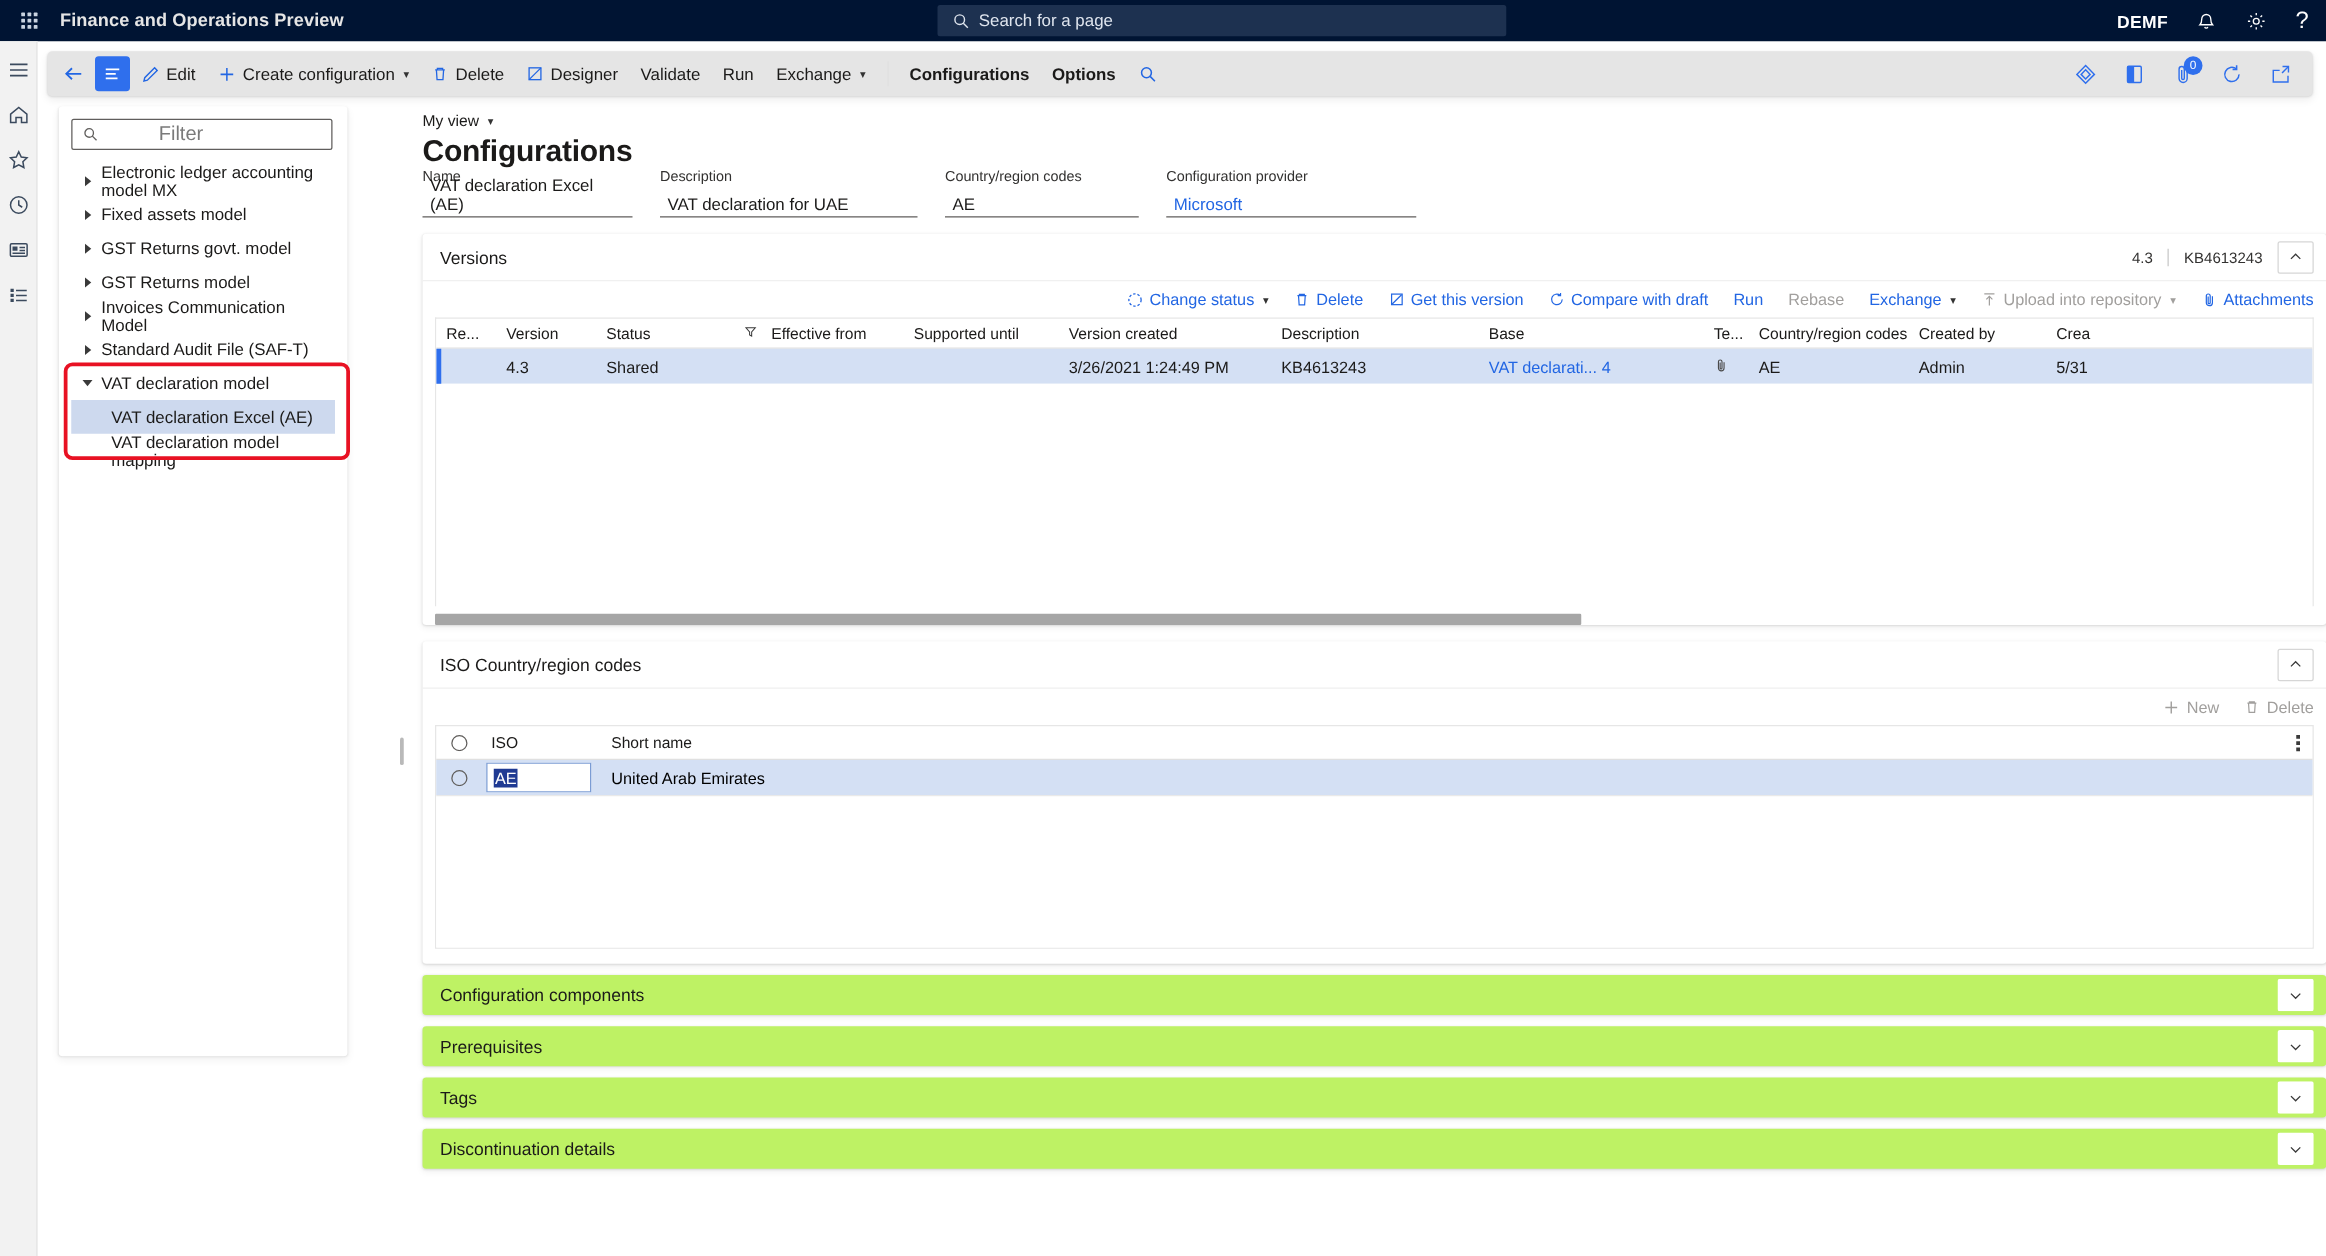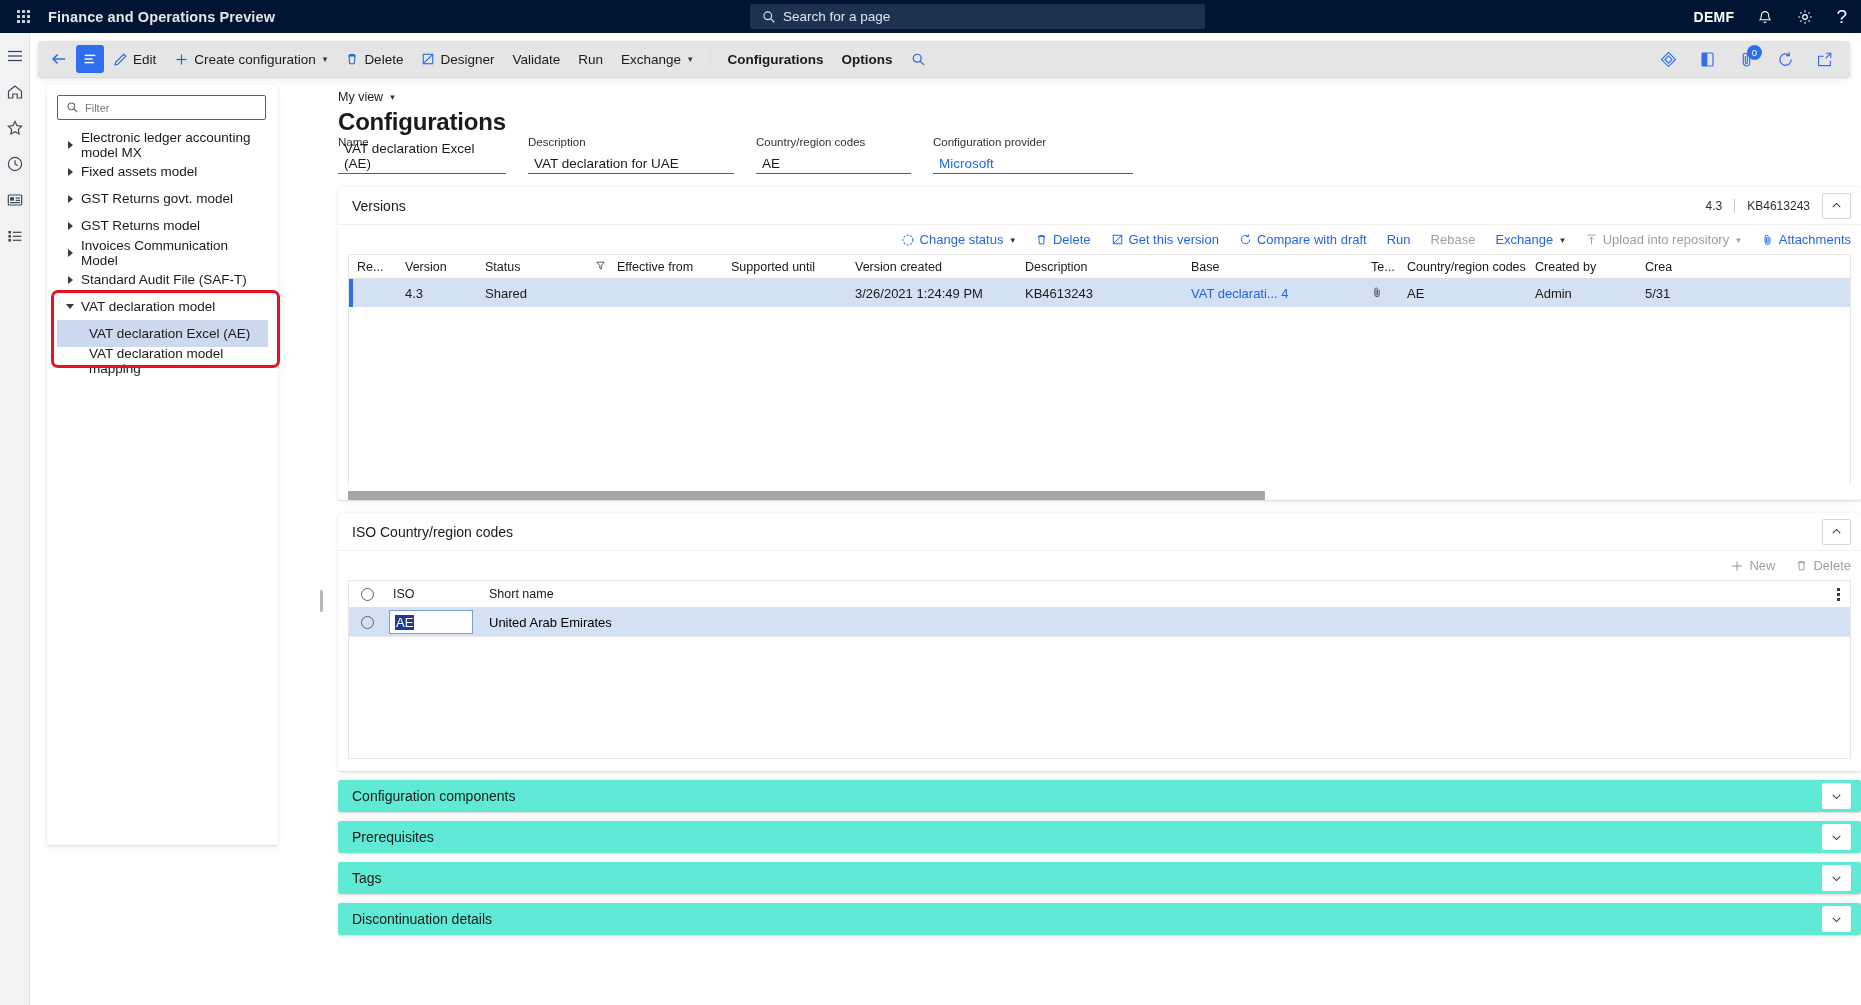--- a/index.html
+++ b/index.html
@@ -109,21 +109,21 @@
     box-shadow: 0 0.6px 1.8px rgba(0,0,0,.10), 0 3px 7px rgba(0,0,0,.06);
     border-radius: 3px;
     padding: 10px;
   }
   .filterbox {
     width: 209px; height: 25px;
     border: 1px solid #605e5c; border-radius: 2px;
     display: flex; align-items: center; padding-left: 8px; cursor: text;
   }
   .filterbox .fi { width: 13px; height: 13px; color: #605e5c; margin-right: 6px; }
-  .filterbox .fph { color: #7a7a7a; font-size: 11px; }
+  .filterbox .fph { color: #7a7a7a; font-size: 16px; margin-left: 42px; }
   .tree { margin-top: 11px; }
   .tnode {
     display: flex; align-items: center; height: 27px;
     font-size: 13.5px; color: #1b1a19; cursor: pointer; padding-left: 2px;
   }
   .tnode .tw { width: 22px; display: flex; align-items: center; justify-content: center; flex: none; }
   .tnode.child { padding-left: 32px; }
   .tnode.sel { background: #cdd9ee; }
   .arrow-r { width: 0; height: 0; border-left: 5px solid #3a3a3a; border-top: 4px solid transparent; border-bottom: 4px solid transparent; }
   .arrow-d { width: 0; height: 0; border-top: 5px solid #3a3a3a; border-left: 4px solid transparent; border-right: 4px solid transparent; }
@@ -222,21 +222,21 @@
   .cell-edit {
     width: 84px; height: 24px; border: 1px solid #7b9cd4; background: #ffffff;
     display: flex; align-items: center; padding-left: 5px;
   }
   .selected-text { background: #1f3a93; color: #ffffff; font-size: 13px; padding: 0 1px; }
   .iso-body { height: 122px; background: #ffffff; border-top: 1px solid #e9e9e9;}
   .kebab { display: flex; flex-direction: column; gap: 2px; margin-left: auto; padding-right: 10px; cursor: pointer; }
   .kebab i { width: 3px; height: 3px; background: #3a3a3a; display: block; }
 
   .acc-card {
-    background: #5eead4; border-radius: 3px;
+    background: #bef264; border-radius: 3px;
     box-shadow: 0 0.6px 1.8px rgba(0,0,0,.11), 0 2px 6px rgba(0,0,0,.06);
     margin-top: 9px; height: 32px;
     display: flex; align-items: center; padding: 0 10px 0 14px;
   }
   .acc-title { font-size: 14px; color: #1b1a19; }
   .acc-card .collapse-btn { margin-left: auto; }
 </style>
 </head>
 <body>
 

